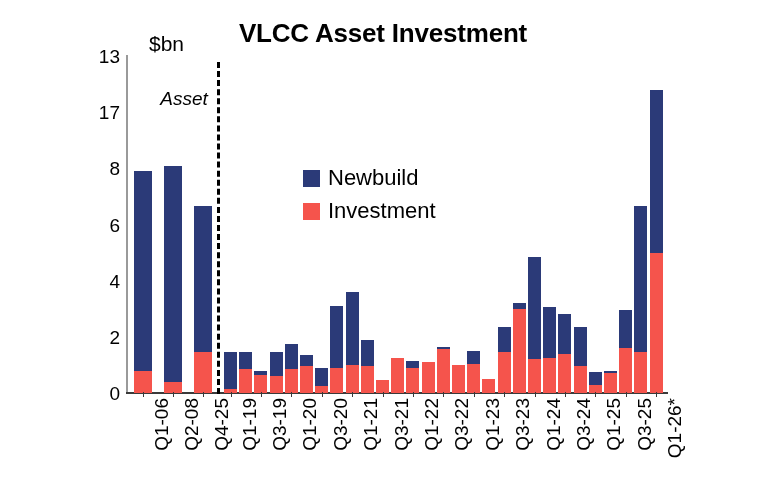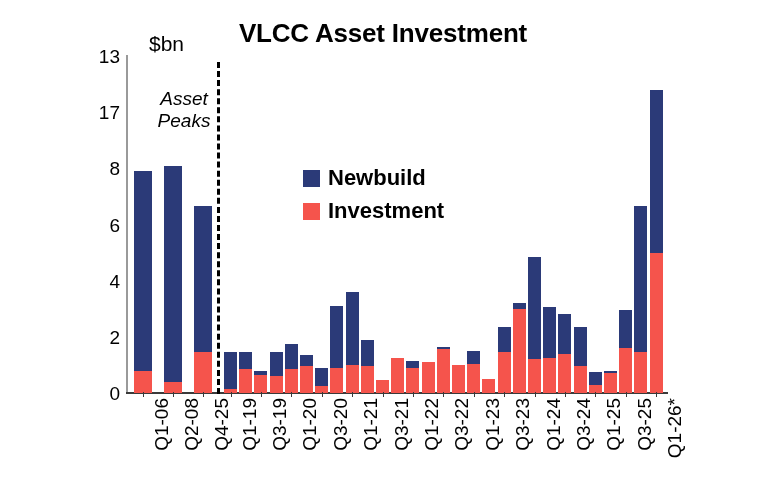--- a/index.html
+++ b/index.html
@@ -112,21 +112,20 @@
   
   #legend {
     position: absolute;
     left: 303px;
     top: 167px;
   }
   .legend-row {
     display: flex;
     align-items: center;
     margin-bottom: 11px;
-    font-weight: bold;
   }
   .legend-swatch {
     width: 17px;
     height: 17px;
     margin-right: 8px;
     flex: 0 0 auto;
   }
   .legend-text {
     font-size: 22px;
     color: #000000;
@@ -188,21 +187,20 @@
     <div class="y-tick" style="top:384px;">0</div>
   </div>
 
   <div id="y-axis-line"></div>
   <div id="x-axis-line"></div>
 
   <div id="unit-label">$bn</div>
 
   <div id="prior-peaks-label">
     <div>Asset</div>
-    <div>Peaks</div>
   </div>
 
   <div id="section-divider"></div>
 
 
   <div id="legend">
     <div class="legend-row">
       <span class="legend-swatch" style="background:#2b3a78;"></span>
       <span class="legend-text">Newbuild</span>
     </div>

